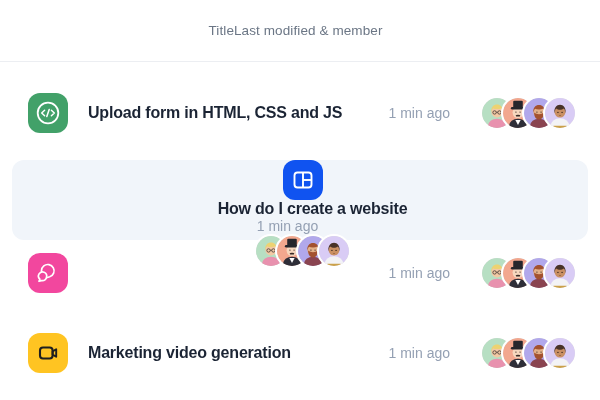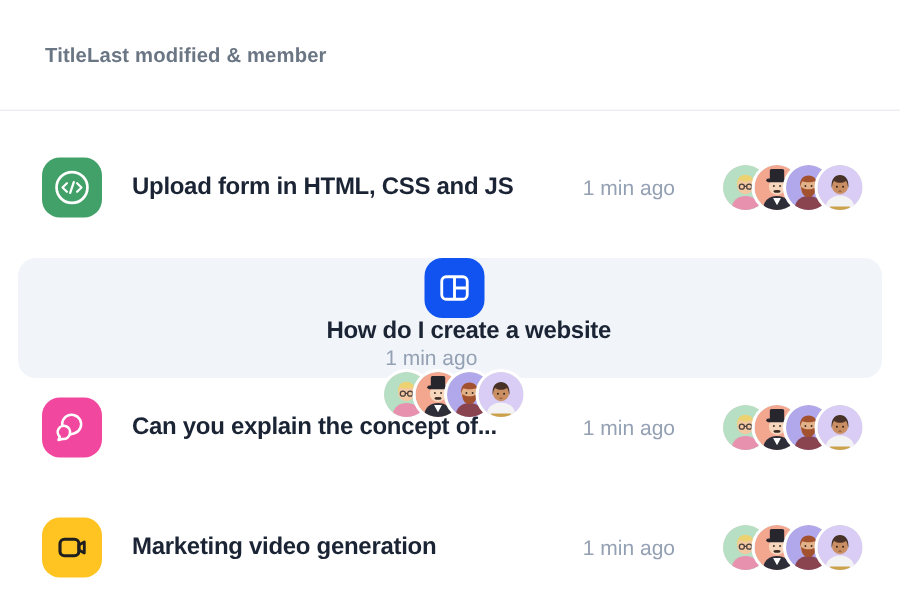--- a/index.html
+++ b/index.html
@@ -2,24 +2,24 @@
 <html><head>
 <meta charset="utf-8">
 <style>
   html,body{margin:0;padding:0;}
   body{
     width:600px;height:400px;overflow:hidden;background:#ffffff;
     font-family:"Liberation Sans", sans-serif;
     position:relative;
   }
   .header{
-    height:74px;display:flex;align-items:center;justify-content:flex-start;
+    height:62px;display:flex;align-items:center;justify-content:center;
     padding:0 39px 0 30px;box-sizing:border-box;
     border-bottom:1px solid var(--divider,#ECEEF2);
-    color:var(--header-text,#6B7685);font-size:13.5px;font-weight:700;
+    color:var(--header-text,#6B7685);font-size:13.5px;font-weight:400;
     letter-spacing:0.1px;
   }
   .list{margin-top:18px;}
   .row{
     height:80px;margin:0 12px;border-radius:12px;
     display:flex;align-items:center;padding:0 11px 14px 16px;box-sizing:border-box;
     cursor:pointer;
   }
   .row.selected{background:var(--highlight,#F1F5FA);flex-direction:column;}
   .row-icon{
@@ -180,21 +180,20 @@
       </div>
   </div>
 
   <div class="row">
     <div class="row-icon" style="background: rgb(242, 71, 158);">
       <svg width="40" height="40" viewBox="0 0 40 40">
         <path d="M15.7 22.6 a6.3 6.3 0 1 1 6 1.2 l-3.2 0.9 z" fill="none" stroke="#fff" stroke-width="1.7" stroke-linejoin="round"></path>
         <path d="M18.6 23.8 a4.1 4.1 0 1 0 -6.7 2.3 l-0.9 2.2 2.6-0.7 a4.1 4.1 0 0 0 5-3.8 z" fill="#F2479E" stroke="#fff" stroke-width="1.7" stroke-linejoin="round"></path>
       </svg>
     </div>
-    <div class="row-title">Can you explain the concept of...</div>
     <div class="spacer"></div>
     <div class="row-time">1 min ago</div>
     <div class="avatar-stack">
         <span class="avatar">
           <svg viewBox="0 0 32 32">
     <circle cx="16" cy="16" r="16" fill="#B7DFC3"></circle>
     <ellipse cx="16" cy="30" rx="9.6" ry="8" fill="#E891AE"></ellipse>
     <circle cx="16" cy="14.8" r="6" fill="#F3C9A4"></circle>
     <path d="M10 15.2 C9.4 9.6 12.4 7 16 7 c3.6 0 6.6 2.6 6 8.2 c-0.5 -2.3 -1.1 -3.6 -1.8 -4.3 c-2.2 1.2 -6.2 1.2 -8.4 0 c-0.7 0.7 -1.3 2 -1.8 4.3 Z" fill="#EDD272"></path>
     <circle cx="13.4" cy="15.4" r="1.8" fill="none" stroke="#4A3F3A" stroke-width="0.9"></circle>

